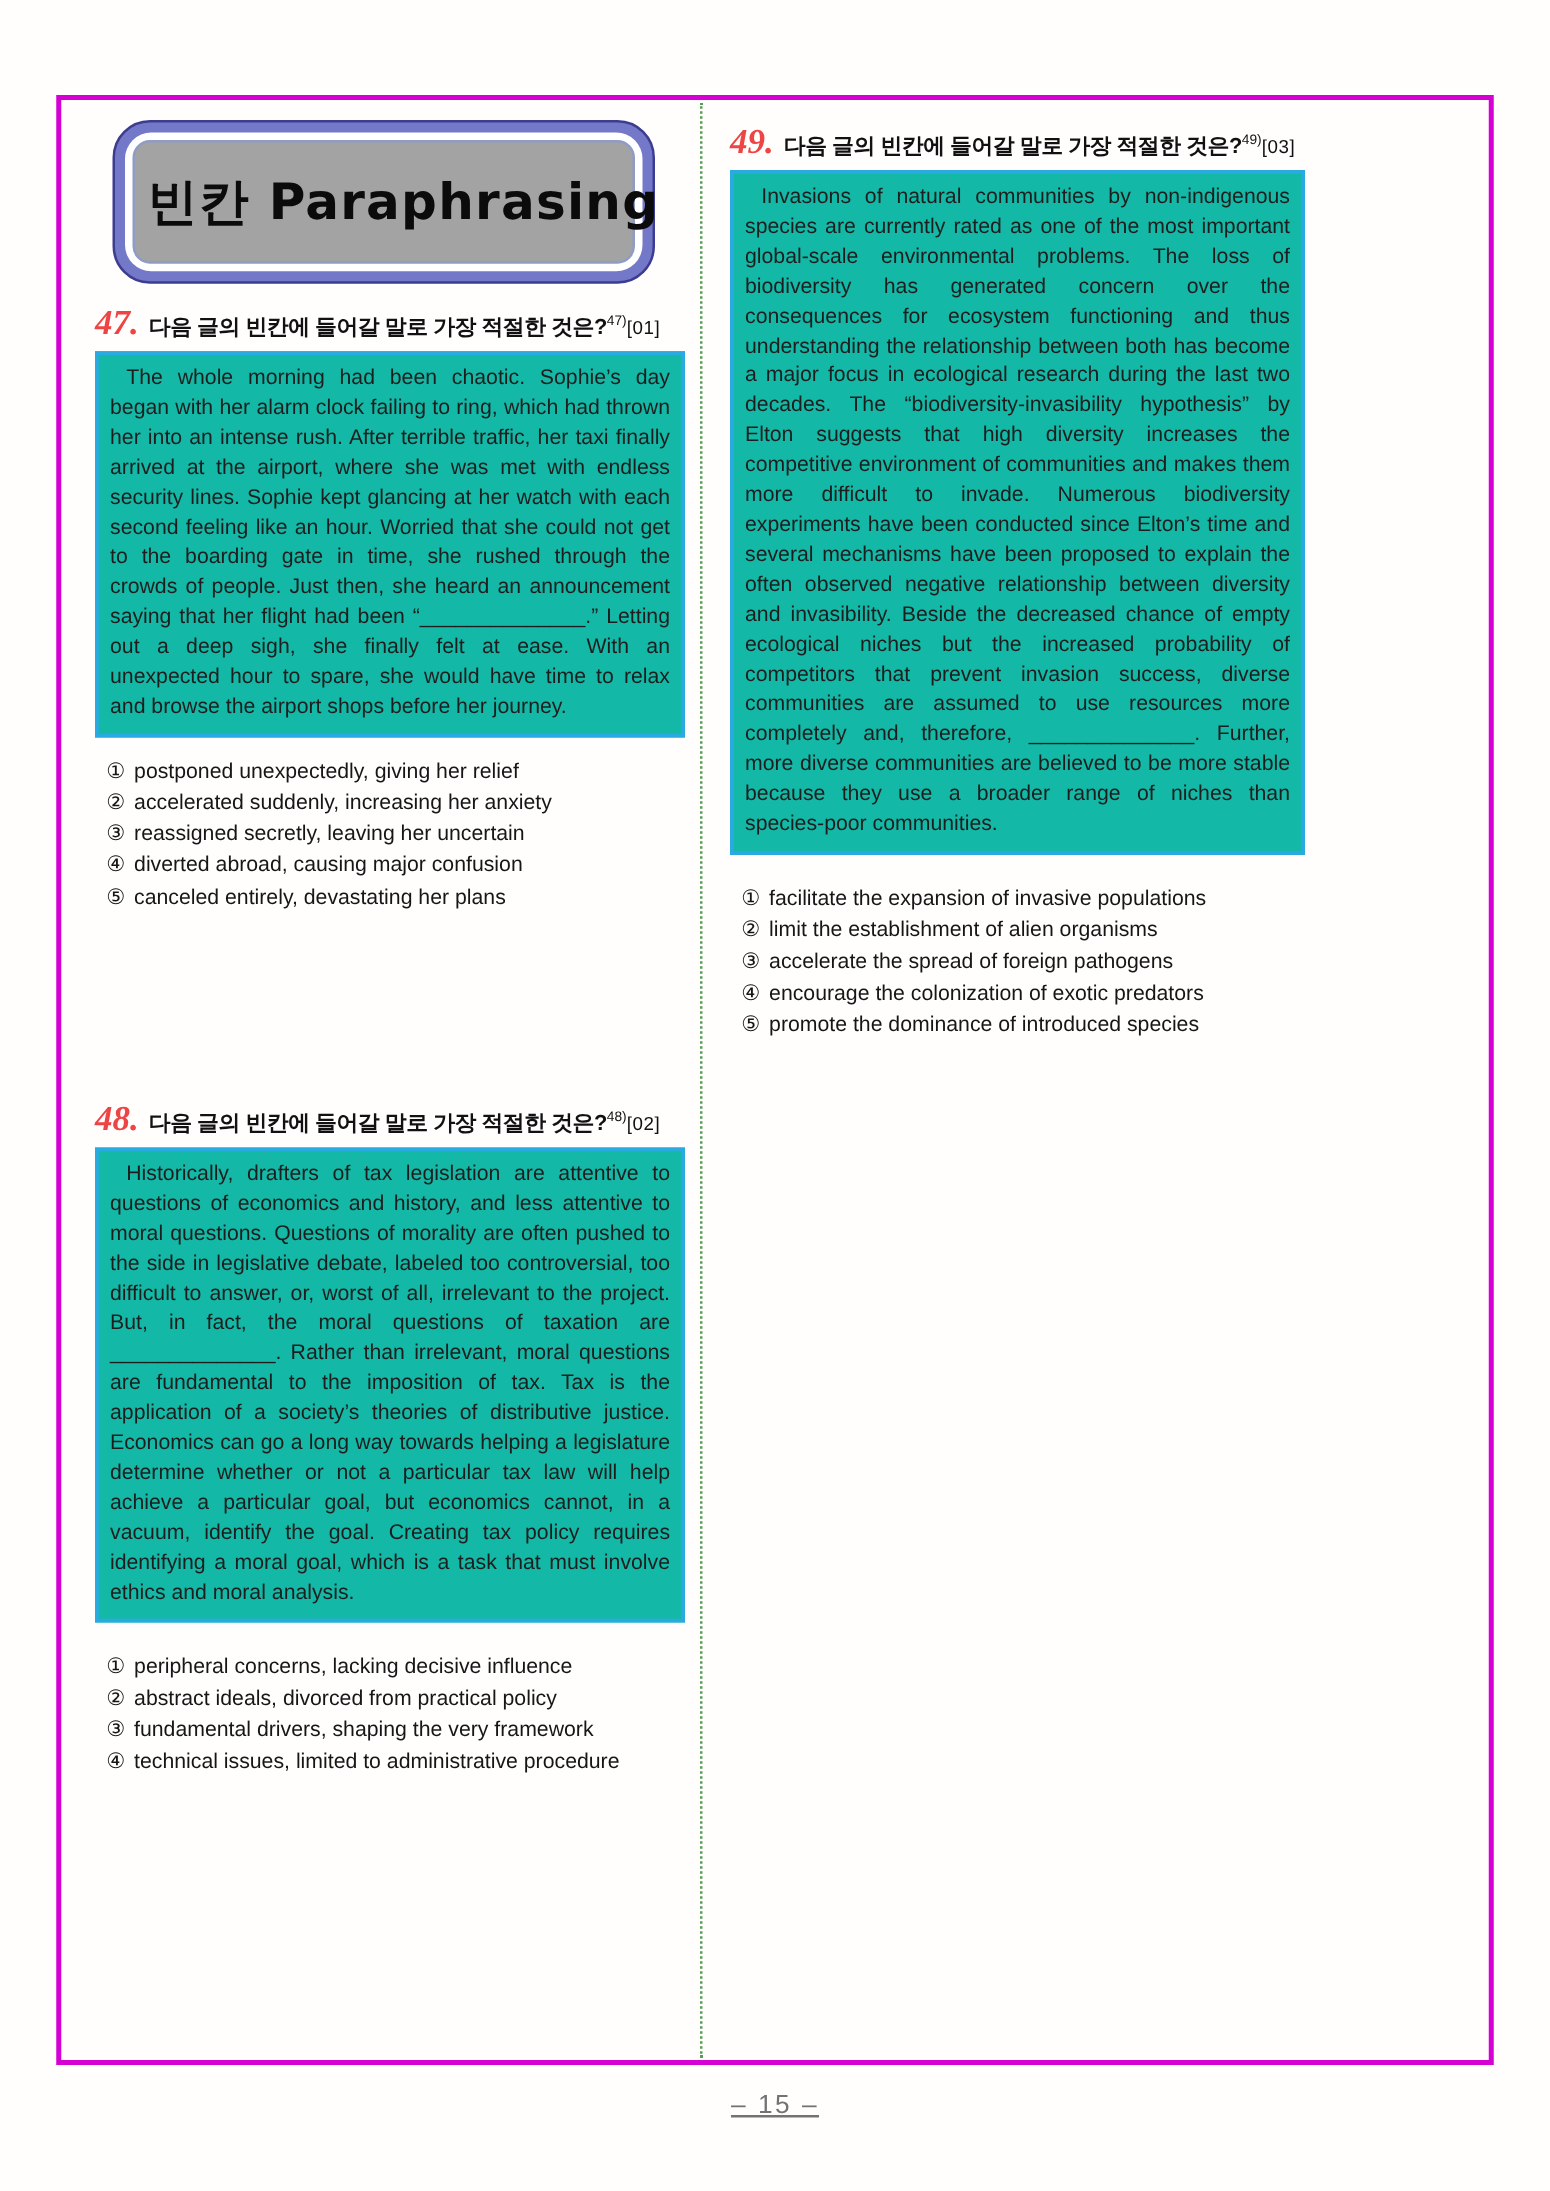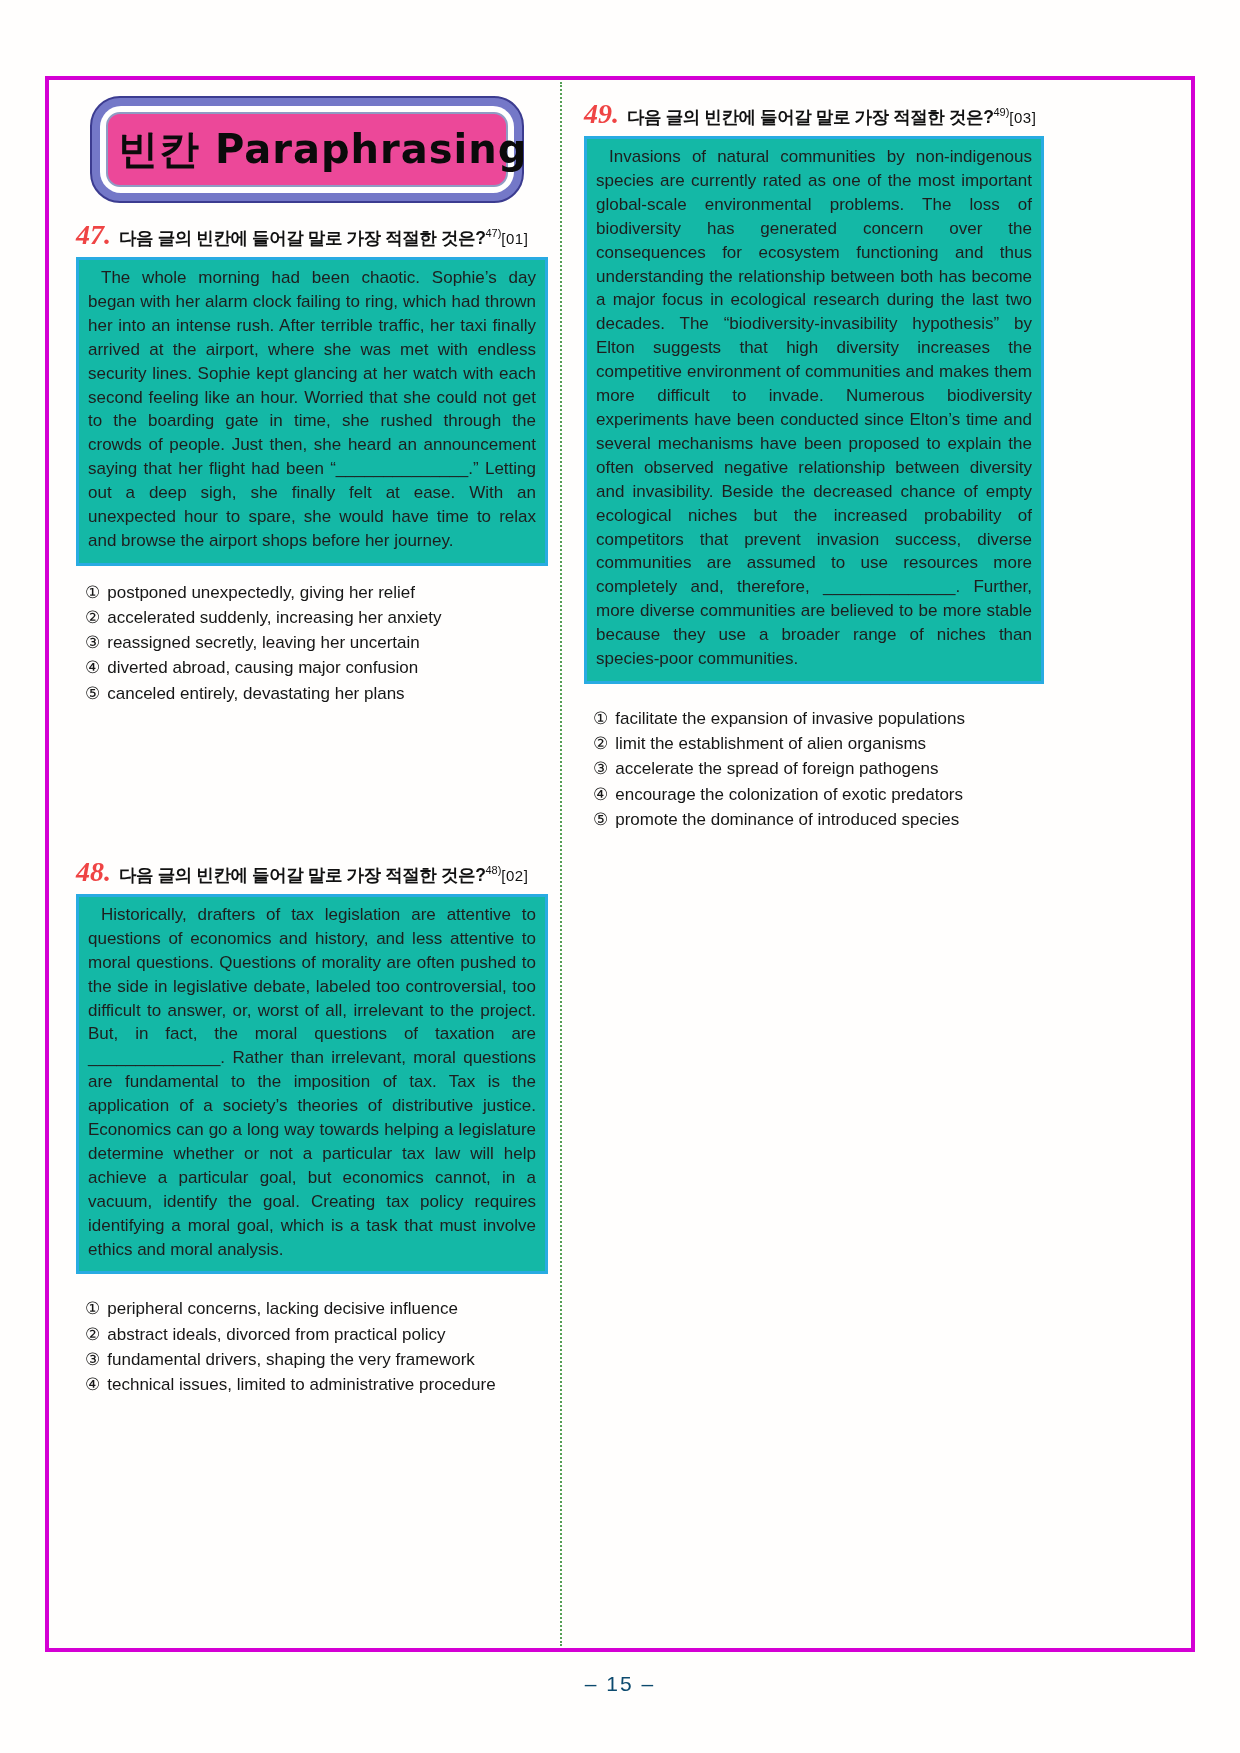--- a/index.html
+++ b/index.html
@@ -20,22 +20,22 @@
   .col-left  { left:76px;  top:96px; width:472px; }
   .col-right { left:584px; top:94px; width:460px; }
 
   
   .badge-outer {
     width:434px; margin-left:14px; border:2px solid #3c3c90; background:#7478c8;
     border-radius:30px; padding:8px;
   }
   .badge-white { background:#ffffff; border-radius:21px; padding:6px; }
   .badge-fill {
-    background:#ec4899; border:2px solid #8f9cc4; border-radius:14px;
-    padding:8px 10px; text-align:center;
+    background:#a3a3a3; border:2px solid #8f9cc4; border-radius:14px;
+    padding:20px 10px; text-align:center;
   }
   .badge-text {
     font-family:"DejaVu Sans", sans-serif; font-weight:bold; font-size:40px;
     color:#0b0b0b; letter-spacing:1px; white-space:nowrap;
   }
 
   
   .q-header { margin-top:16px; }
   .q-header.q48 { margin-top:150px; }
   .col-right .q-header.first { margin-top:4px; }
@@ -52,21 +52,21 @@
   .passage { font-size:17px; line-height:23.9px; text-align:justify; text-indent:13px; color:#1e1e1e; }
 
   
   .options { list-style:none; margin-top:14px; padding-left:9px; }
   .options li { font-size:17px; line-height:25.2px; white-space:nowrap; color:#161616; }
   .opt-marker { margin-right:7px; }
   .options.after-box { margin-top:22px; }
 
   .footer {
     position:absolute; left:45px; top:1672px; width:1150px; text-align:center;
-    font-size:21px; color:#0c4a6e; letter-spacing:2px;
+    font-size:21px; color:#737373; letter-spacing:2px;text-decoration:underline;
   }
 </style>
 </head>
 <body>
 
 <div class="sheet">
   <div class="frame"></div>
   <div class="divider"></div>
 
   <div class="col col-left">

